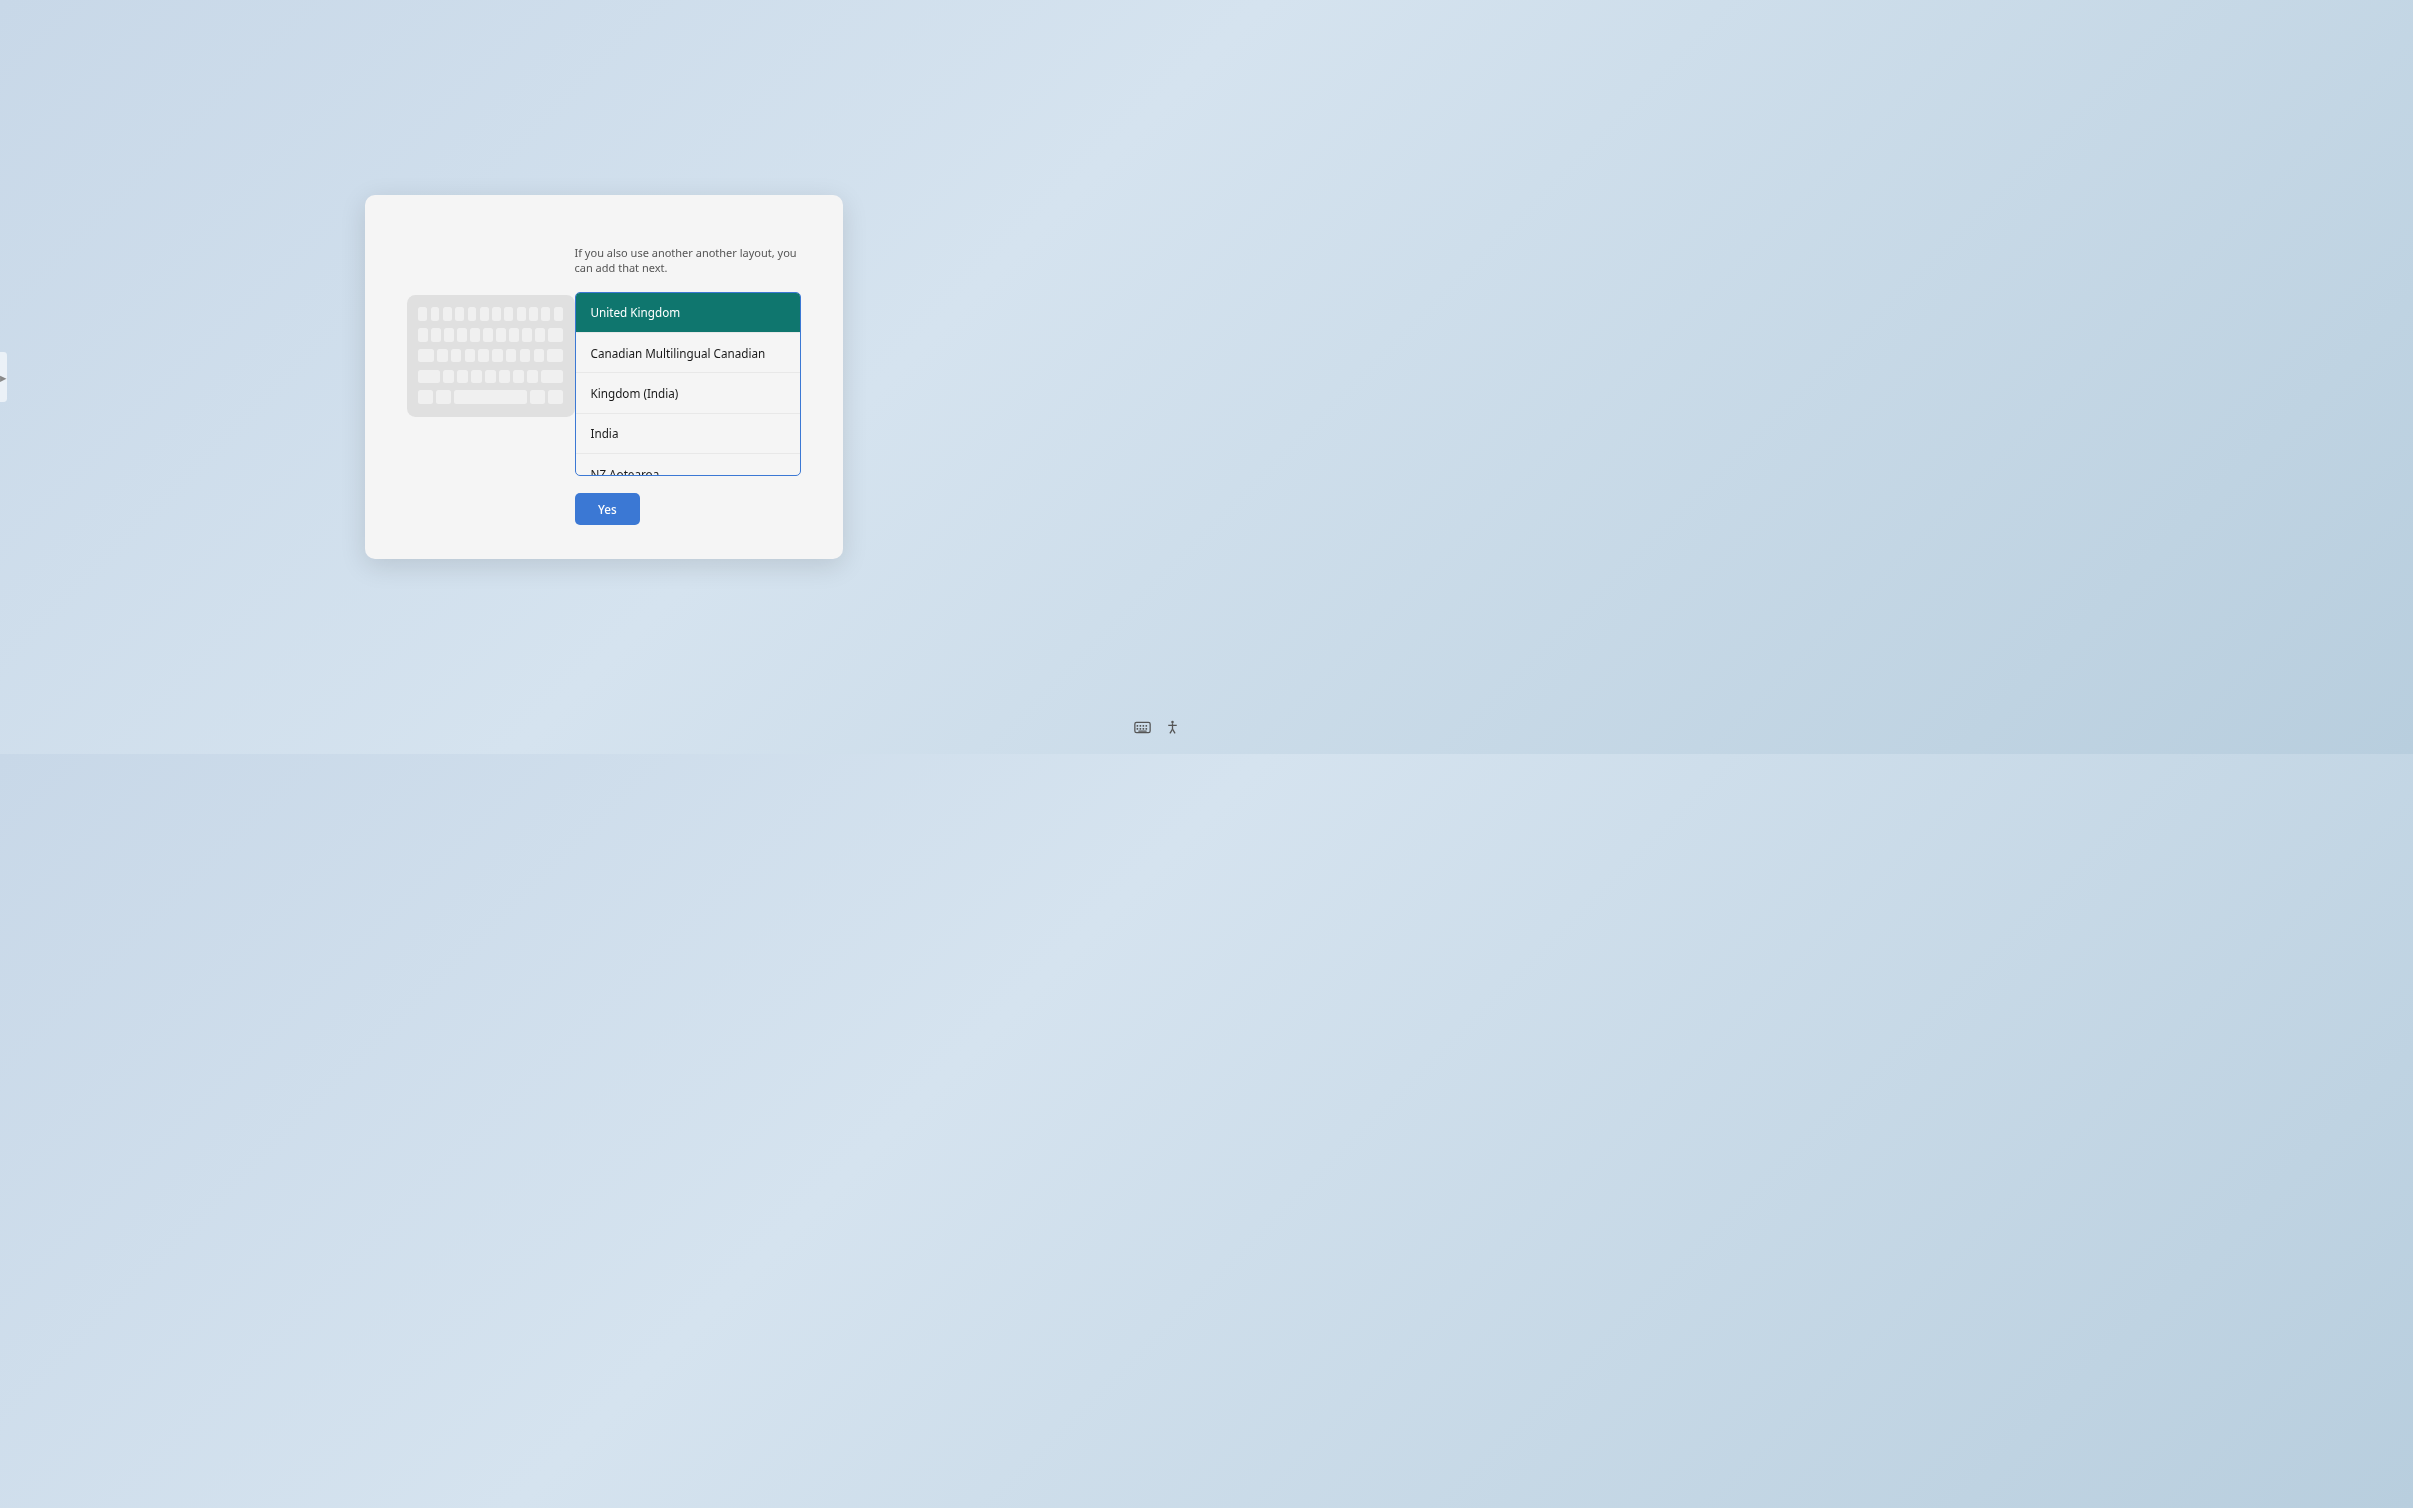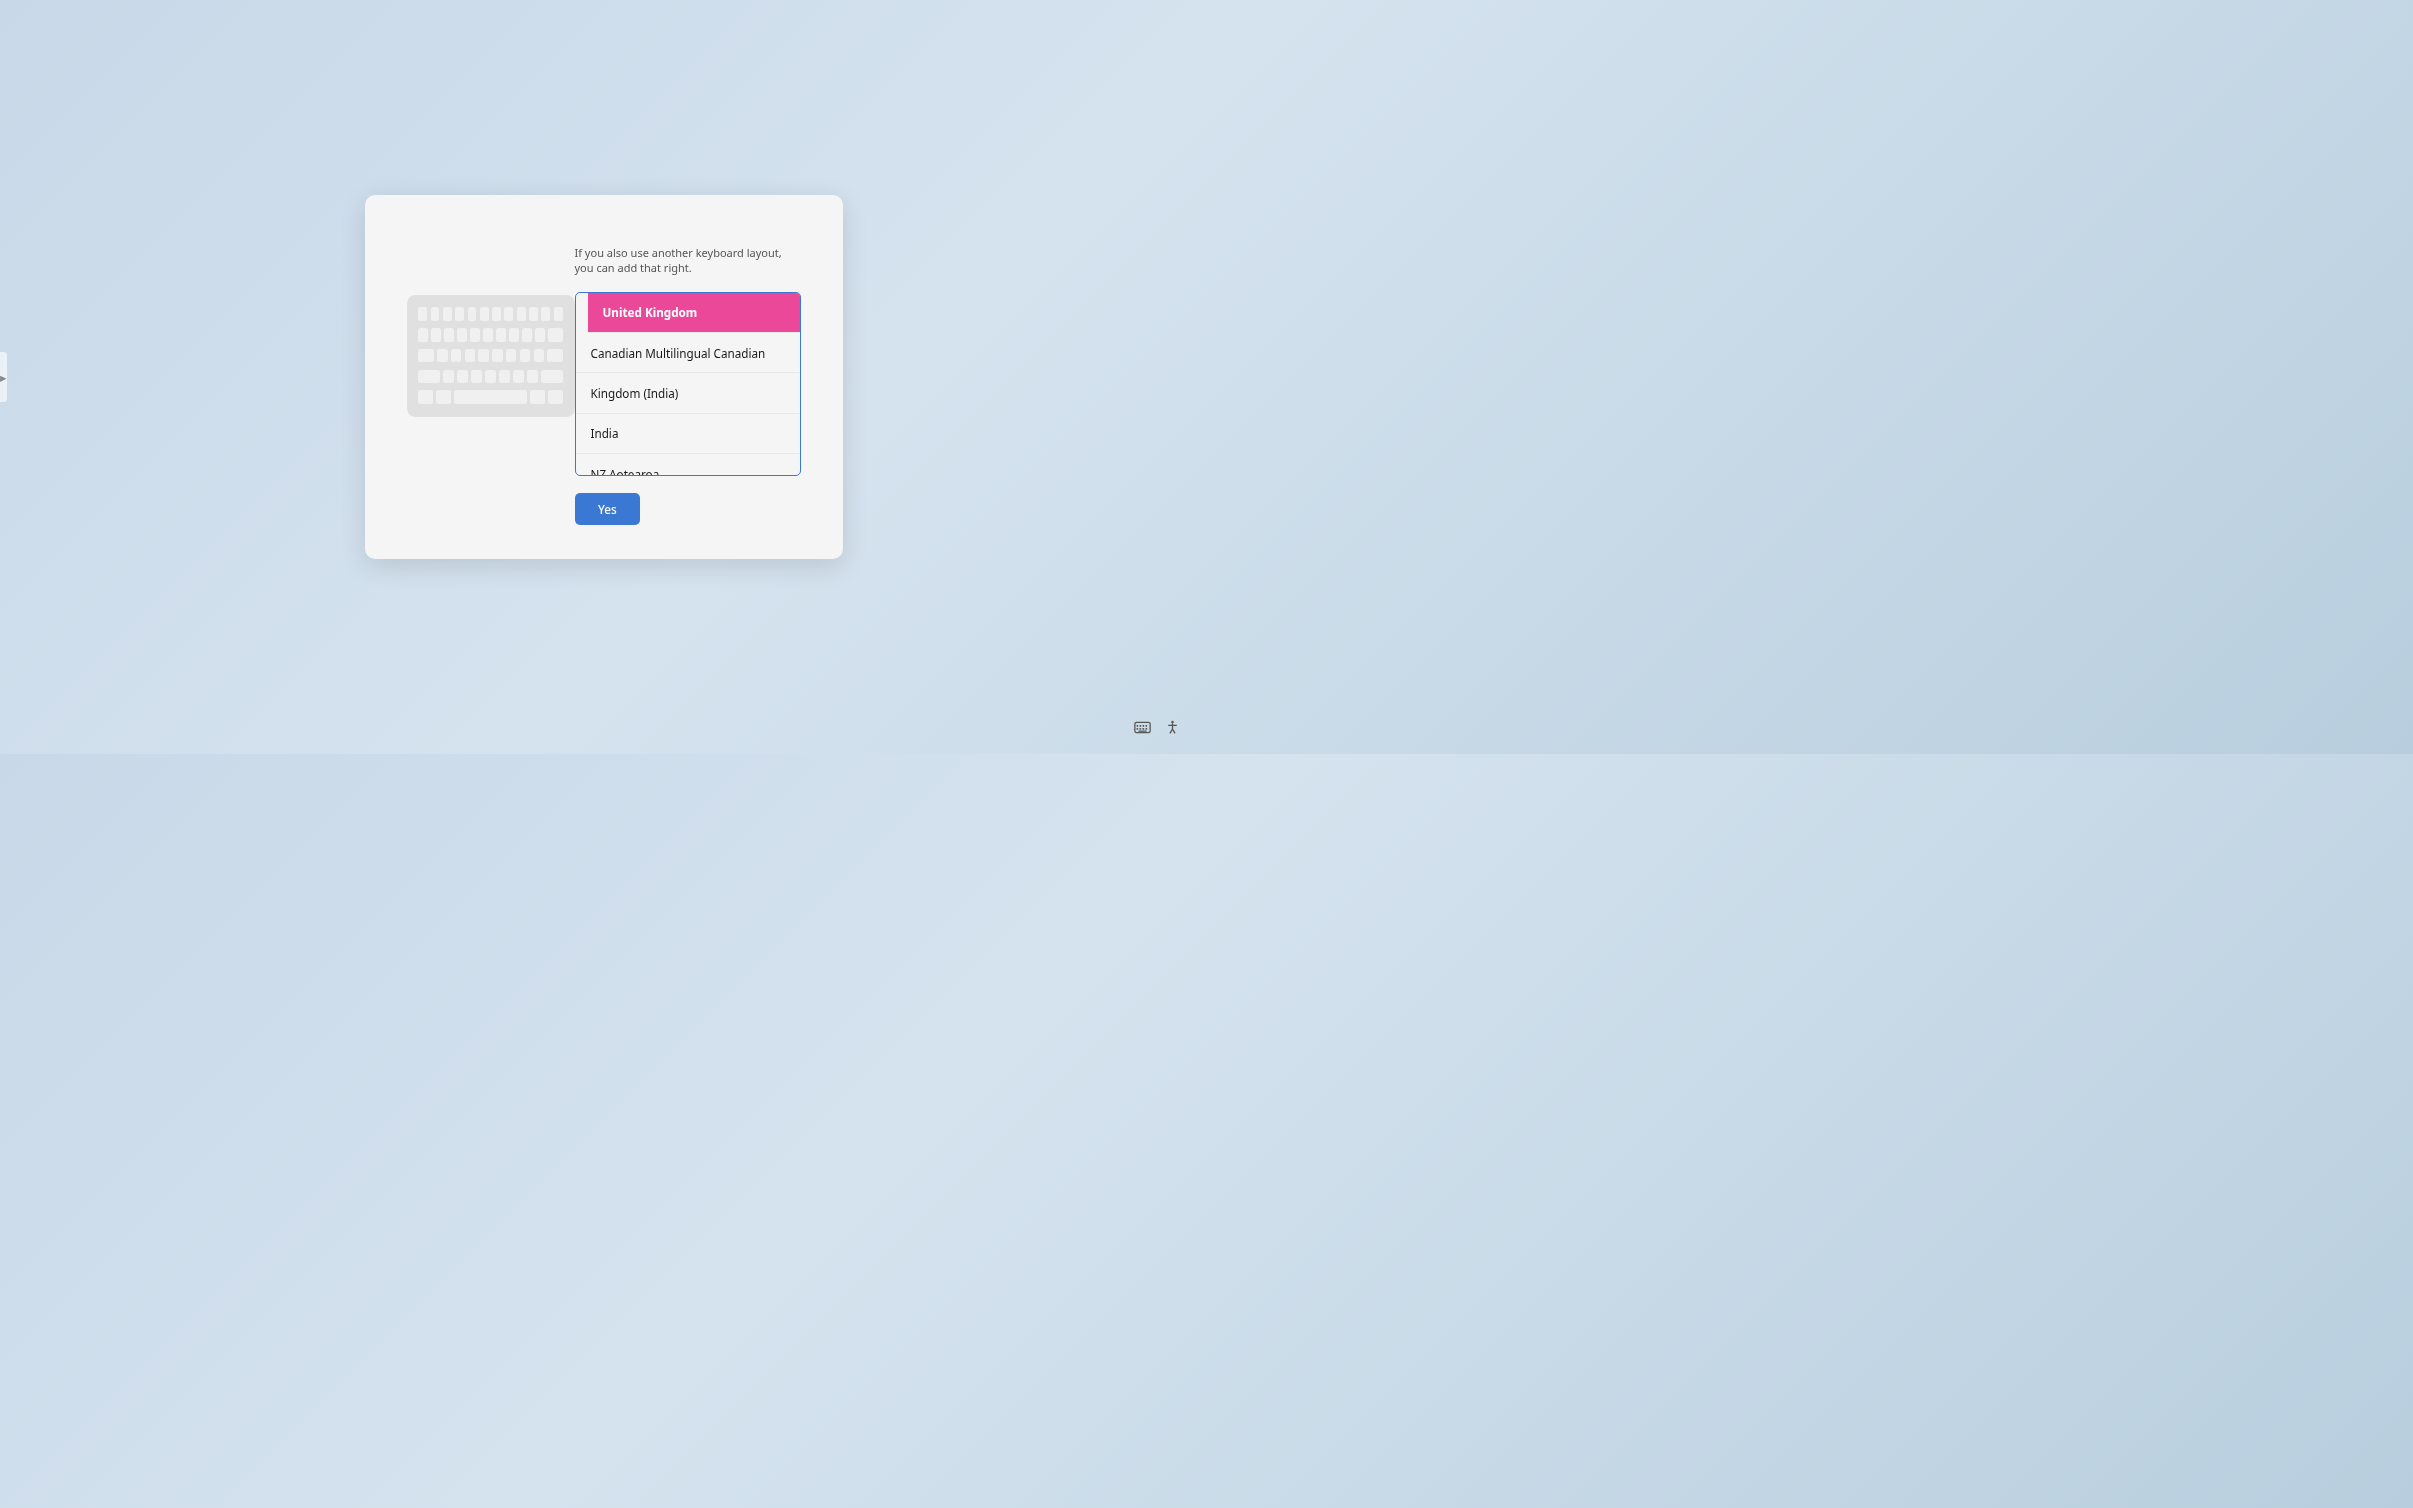--- a/index.html
+++ b/index.html
@@ -132,24 +132,23 @@
 
     .list-item {
       padding: 11.7px 15px;
       font-size: 11.7px;
       color: #1a1a1a;
       cursor: pointer;
       border-bottom: 0.8px solid transparent;
     }
 
     .list-item.selected {
-      background: #ec4899;
+      background: #0f766e;
       color: #fff;
-      font-weight: 700;
-      margin-left: 12px;
+      font-weight: 400;
     }
 
     .list-item:not(:last-child) {
       border-bottom: 0.8px solid #e8e8e8;
     }
 
     .list-item.selected + .list-item {
       border-top: none;
     }
 
@@ -278,21 +277,21 @@
           <div class="key"></div>
           <div class="key"></div>
           <div class="key space"></div>
           <div class="key"></div>
           <div class="key"></div>
         </div>
       </div>
     </div>
 
     <div class="right-col">
-      <p class="dialog-subtitle">If you also use another keyboard layout, you can add that right.</p>
+      <p class="dialog-subtitle">If you also use another another layout, you can add that next.</p>
 
       <div class="list-container">
         <div class="list-scrollable">
 
         <div class="list-item selected">United Kingdom</div>
             <div class="list-item">Canadian Multilingual Canadian</div>
             <div class="list-item">Kingdom (India)</div>
             <div class="list-item">India</div>
             <div class="list-item">NZ Aotearoa</div>
           </div>

